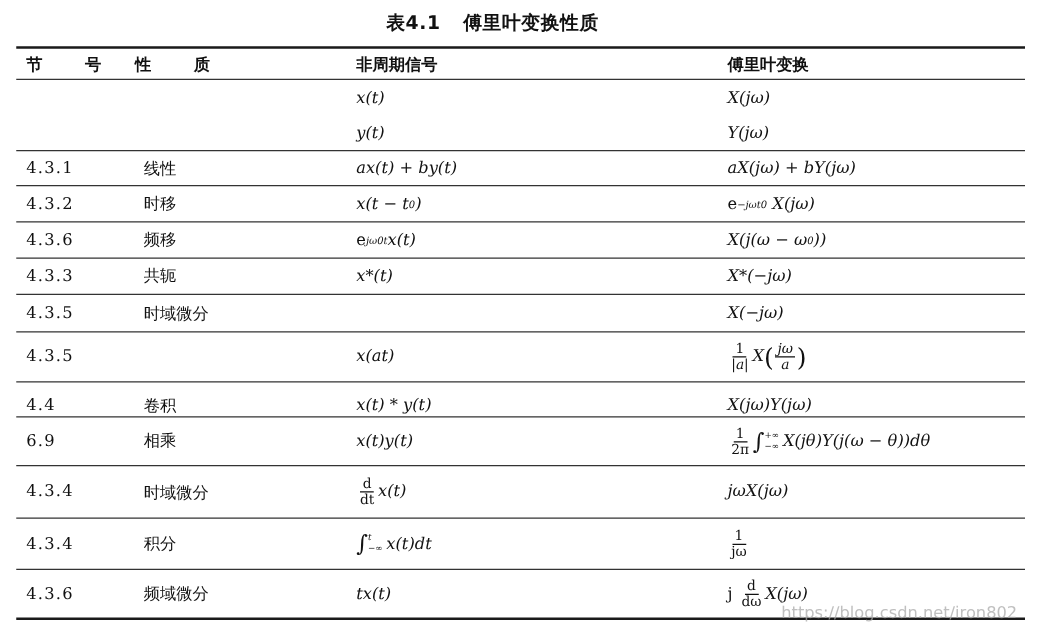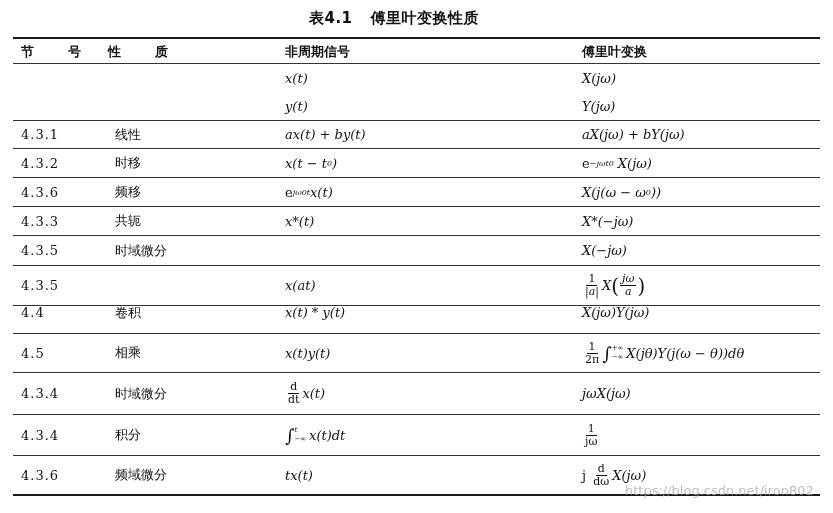--- a/index.html
+++ b/index.html
@@ -149,30 +149,30 @@
         <span class="big">(</span>
       <span class="frac">
           <span class="n">jω</span>
           <span class="d">a</span>
         </span>
       <span class="big">)</span>
     </div>
   </div>
   <div class="hline thin" style="top:268px"></div>
 
-  <div class="row" style="top:262px;height:27px">
+  <div class="row" style="top:274px;height:27px">
     <div class="cell c1">4.4</div>
     <div class="cell c2">卷积</div>
     <div class="cell c3">x(t) * y(t)</div>
     <div class="cell c4">X(jω)Y(jω)</div>
   </div>
   <div class="hline thin" style="top:296px"></div>
 
   <div class="row" style="top:297px;height:38px">
-    <div class="cell c1">4.5</div>
+    <div class="cell c1">6.9</div>
     <div class="cell c2">相乘</div>
     <div class="cell c3">x(t)y(t)</div>
     <div class="cell c4">
       <span class="frac up">
           <span class="n">1</span>
           <span class="d">2π</span>
         </span>
       <span class="int">∫</span>
       <span class="lims">
           <span>+∞</span>

